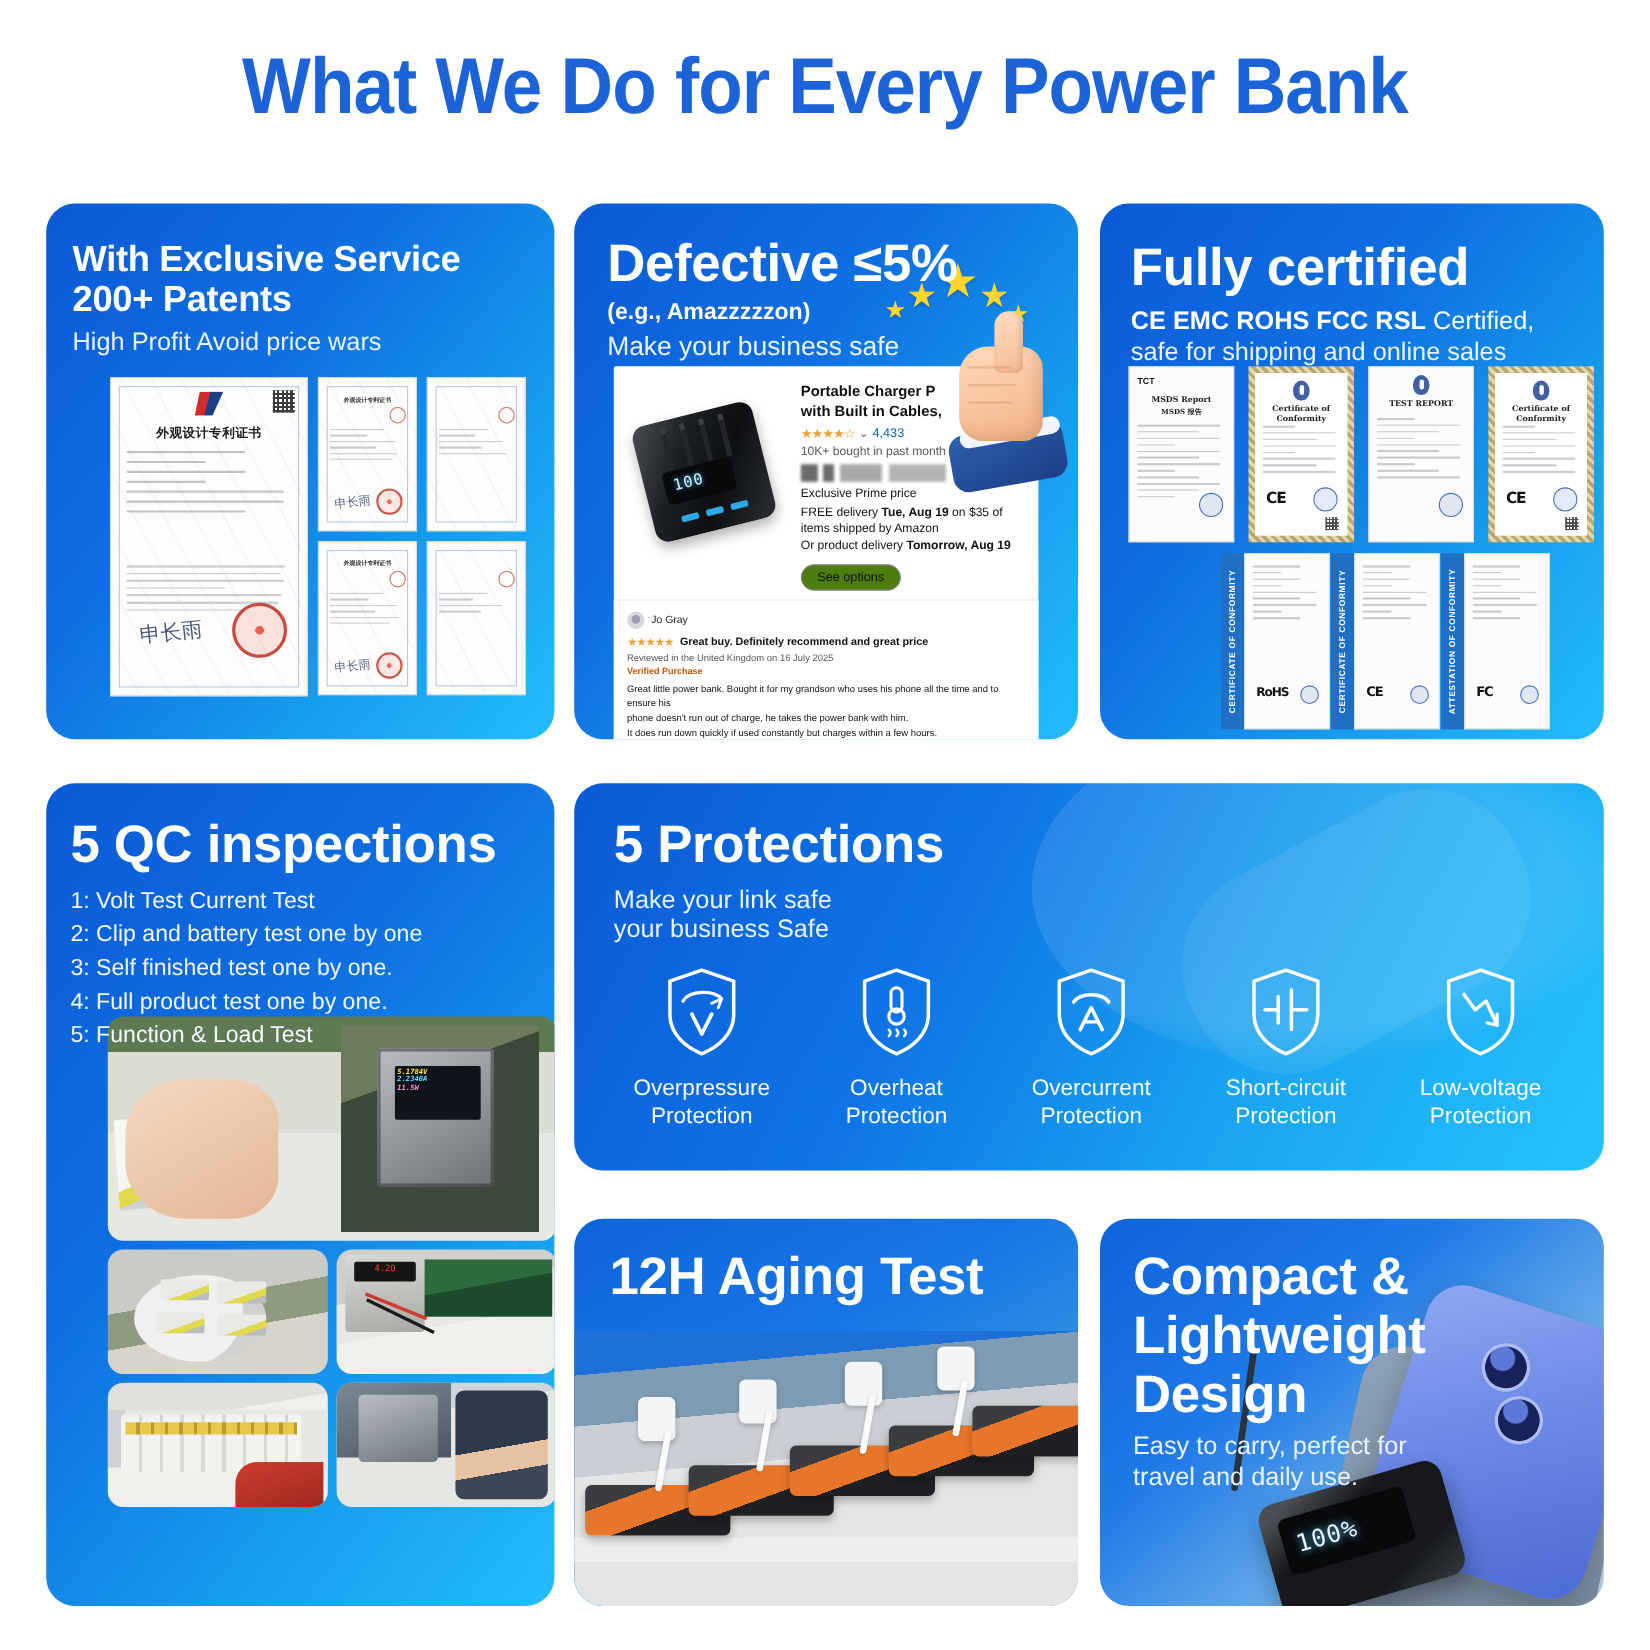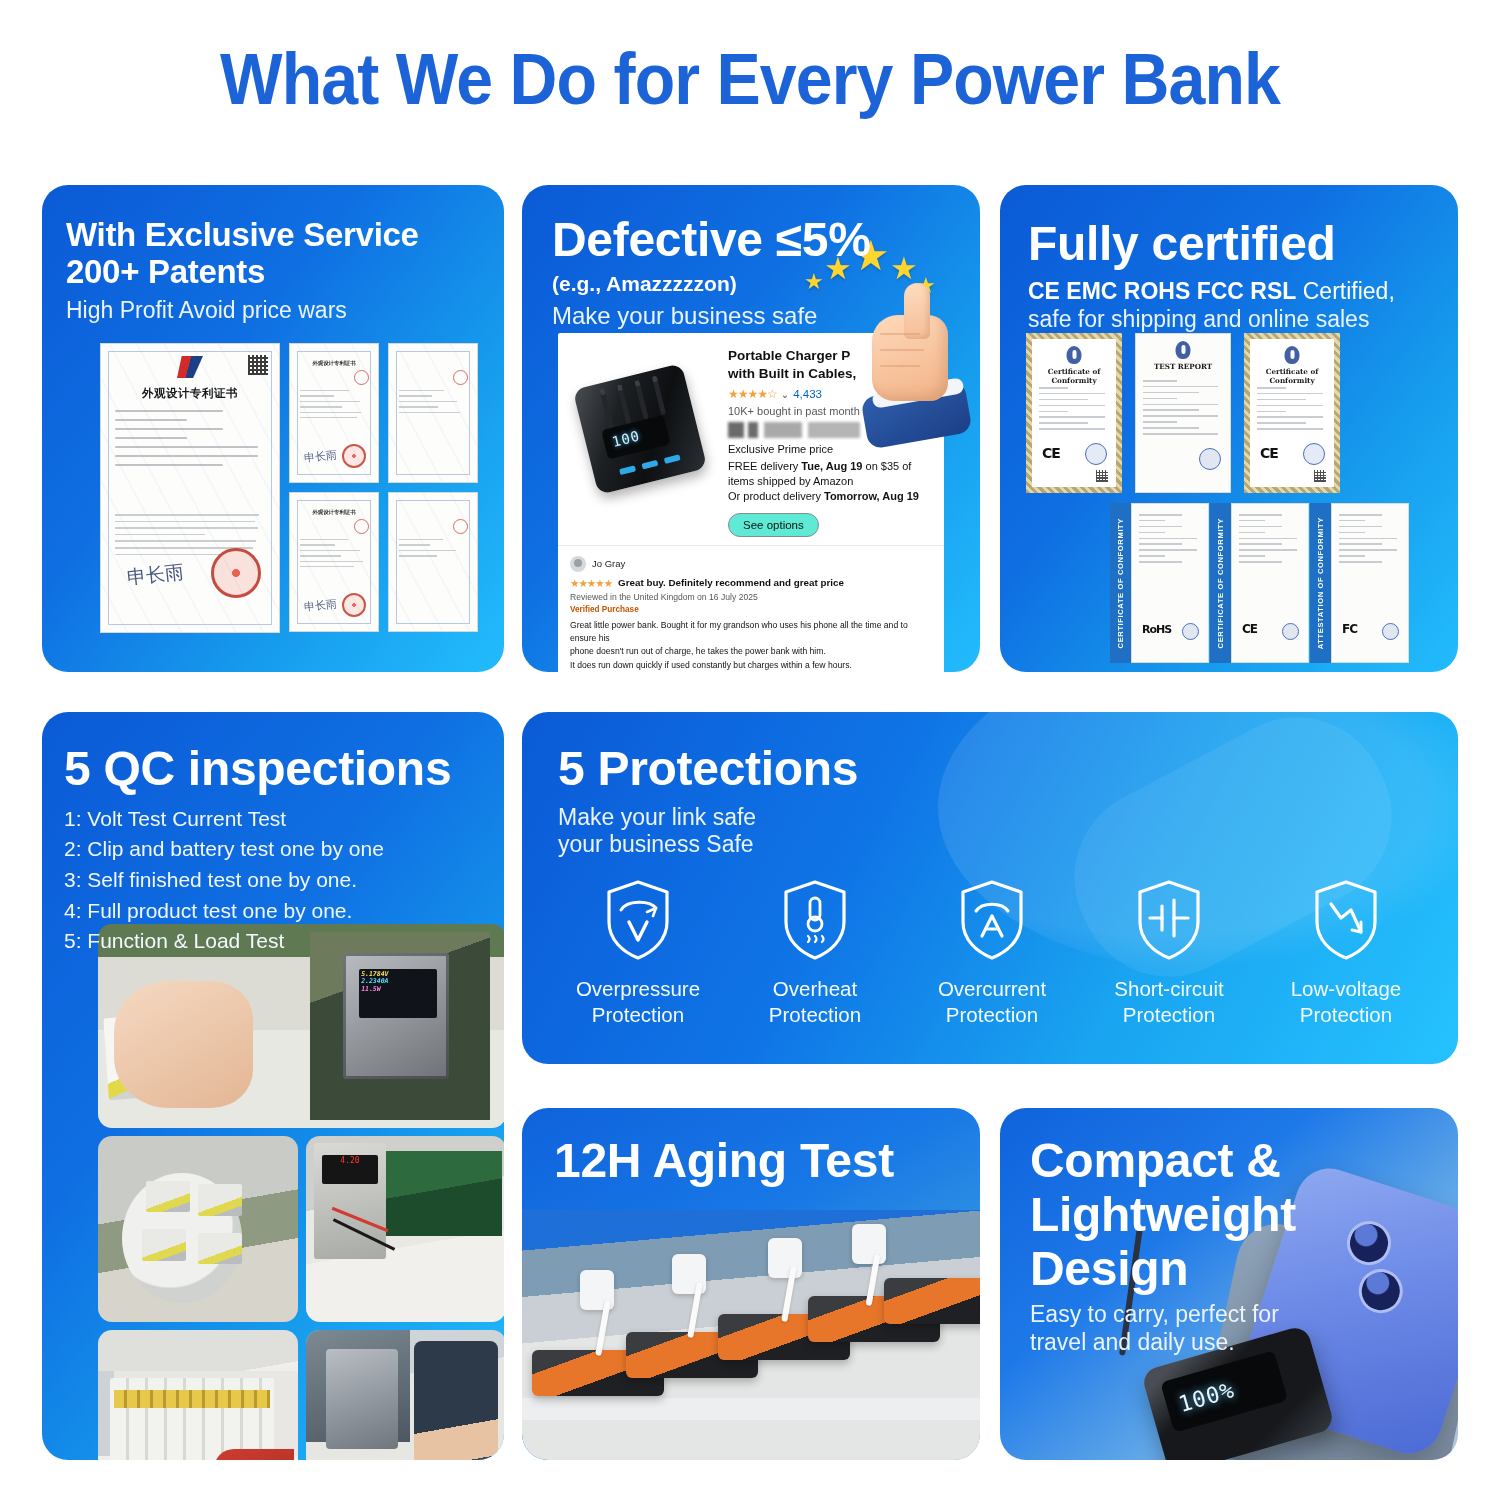--- a/index.html
+++ b/index.html
@@ -147,21 +147,21 @@
   .amz-bought { font-size:11px; color:#565959; margin-top:4px;}
   .amz-blur { margin-top:5px; height:16px; width:150px;
       background:
         linear-gradient(90deg,#3a3a3a 0 16px, transparent 16px 20px, #3a3a3a 20px 30px, transparent 30px 36px,
         #8d8d8d 36px 74px, transparent 74px 80px, #9b9b9b 80px 132px, transparent 132px 100%);
       filter: blur(1.6px); opacity:.75;}
   .amz-prime { font-size:11px; color:#111; margin-top:5px;}
   .amz-del { font-size:11px; color:#111; margin-top:4px; line-height:1.35;}
   .amz-del b { font-weight:bold;}
   .amz-btn { margin:9px 0 0 0; display:inline-block; border:1px solid #888c8c; border-radius:16px;
-      padding:5px 14px; font-size:11.5px; color:#0f1111; background:#5eead4;}
+      padding:5px 14px; font-size:11.5px; color:#0f1111; background:#4d7c0f;}
 
   .amz-rev { border-top:1px solid #e7e7e7; padding:10px 12px 10px 12px; background:#fff;}
   .rev-user { display:flex; align-items:center; gap:6px;}
   .rev-av { width:16px;height:16px;border-radius:50%;background:#d5d9dd; position:relative;}
   .rev-av::after{content:"";position:absolute;left:4px;top:3px;width:8px;height:8px;border-radius:50%;background:#9aa0a6;}
   .rev-name { font-size:9.5px; color:#222;}
   .rev-head { display:flex; align-items:center; gap:6px; margin-top:5px;}
   .rev-head .st { color:#f0a33a; font-size:10.5px; letter-spacing:-1px;}
   .rev-head .tt { font-size:9.8px; font-weight:bold; color:#0f1111;}
   .rev-meta { font-size:8.6px; color:#565959; margin-top:3px;}
@@ -203,21 +203,21 @@
   .cv-band span { writing-mode: vertical-rl; transform: rotate(180deg);
       font-size:7.6px; font-weight:bold; letter-spacing:.6px; white-space:nowrap;}
 
   
   #card-qc { left: 42px; top: 712px; width: 462px; height: 748px; }
   #card-qc .hd { padding: 30px 0 0 22px; }
   .qc-list { margin-top: 8px; font-size: 21px; line-height: 1.46; color:#f2f8ff; }
   .qc-photos { position:absolute; left:56px; top:212px; }
   .ph { border-radius:14px; overflow:hidden; position:relative; }
   .ph-main { width:408px; height:204px;font-style:italic; }
-  .ph-sm { width:200px; height:186px; }
+  .ph-sm { width:200px; height:113px; }
   .ph-row { display:flex; gap:8px; margin-top:8px;}
   
   .pm1 { background:
       linear-gradient(180deg,#5f7a52 0 16%, #dcdcd4 16% 52%, #e8e8e2 52% 100%);}
   .pm1::before{content:"";position:absolute;right:4%;top:4%;width:44%;height:92%;
       background:linear-gradient(160deg,#6d7b5c 0 28%, #3c4a3a 28% 100%);}
   .pm1::after{content:"";position:absolute;right:14%;top:14%;width:26%;height:62%;
       background:linear-gradient(150deg,#b9bcc0,#6e7276); border-radius:4px;
       box-shadow: inset 0 0 0 3px rgba(40,42,46,.5);}
   .meter { position:absolute; right:17%; top:22%; width:19%; height:24%;
@@ -517,20 +517,40 @@
     <div class="card deep" id="card-certified">
       <div class="hd hd-wrap">
         <div class="c-title lg">Fully certified</div>
         <div style="margin-top:6px;font-size:23px;line-height:1.22">
           <b>CE EMC ROHS FCC RSL</b><span> Certified,</span><br>
           <span style="color:#eaf4ff">safe for shipping and online sales</span>
         </div>
       </div>
 
       <div class="certs-top">
+        <div class="cpaper">
+          <div class="cp-tct">TCT</div>
+          <div class="cp-h" style="top:24px">MSDS Report</div>
+          <div class="cp-h" style="top:36px;font-size:6.4px">MSDS 报告</div>
+          <div class="cp-rows" style="top:52px">
+              <i class="l"></i>
+              <i class="m"></i>
+              <i class="l"></i>
+              <i class="s"></i>
+              <i class="l"></i>
+              <i class="m"></i>
+              <i class="l"></i>
+              <i class="s"></i>
+              <i class="m"></i>
+              <i class="l"></i>
+              <i class="m"></i>
+              <i class="s"></i>
+            </div>
+          <div class="cp-stamp"></div>
+        </div>
         <div class="cpaper framed">
           <div class="cp-em"></div>
           <div class="cp-h">Certificate of Conformity</div>
           <div class="cp-rows" style="top:48px">
               <i class="s"></i>
               <i class="l"></i>
               <i class="m"></i>
               <i class="l"></i>
               <i class="s"></i>
               <i class="l"></i>

